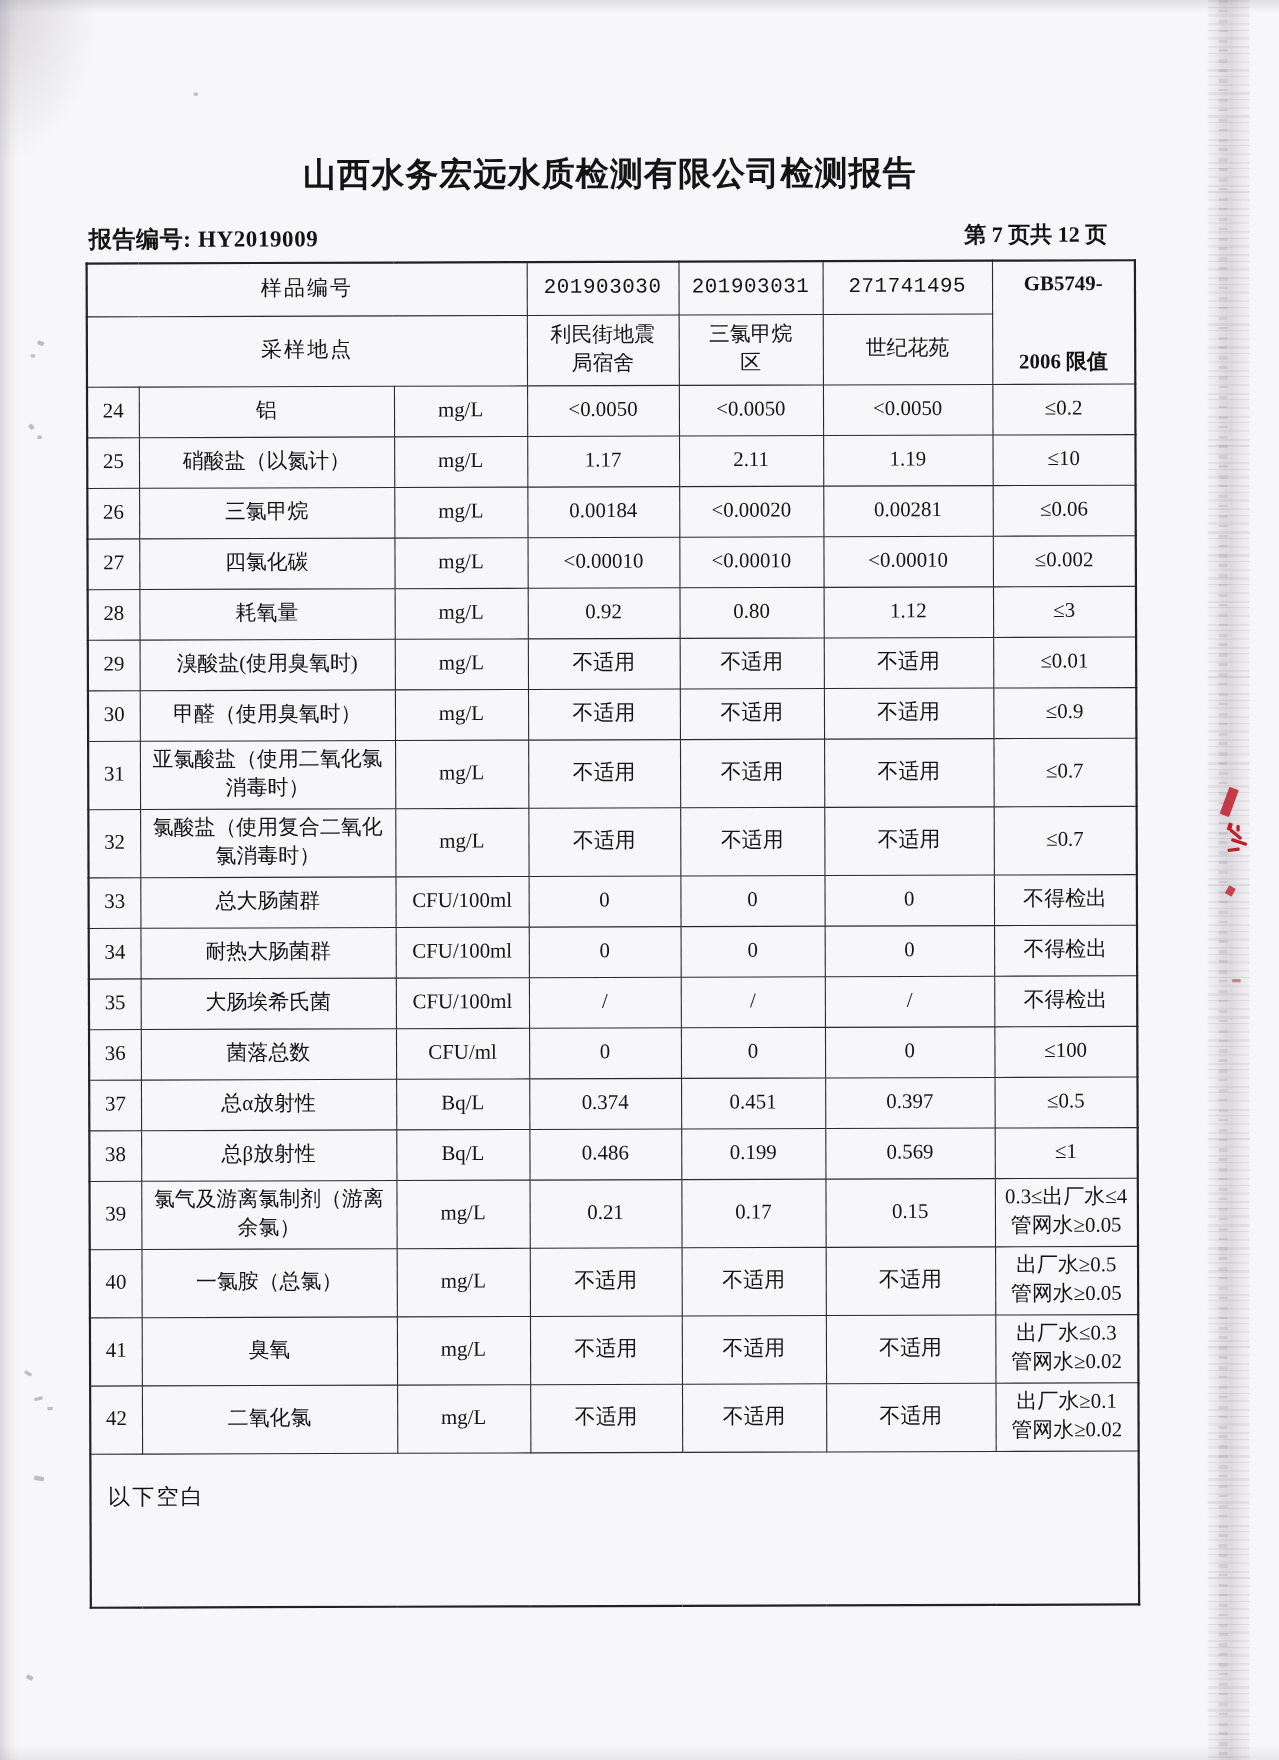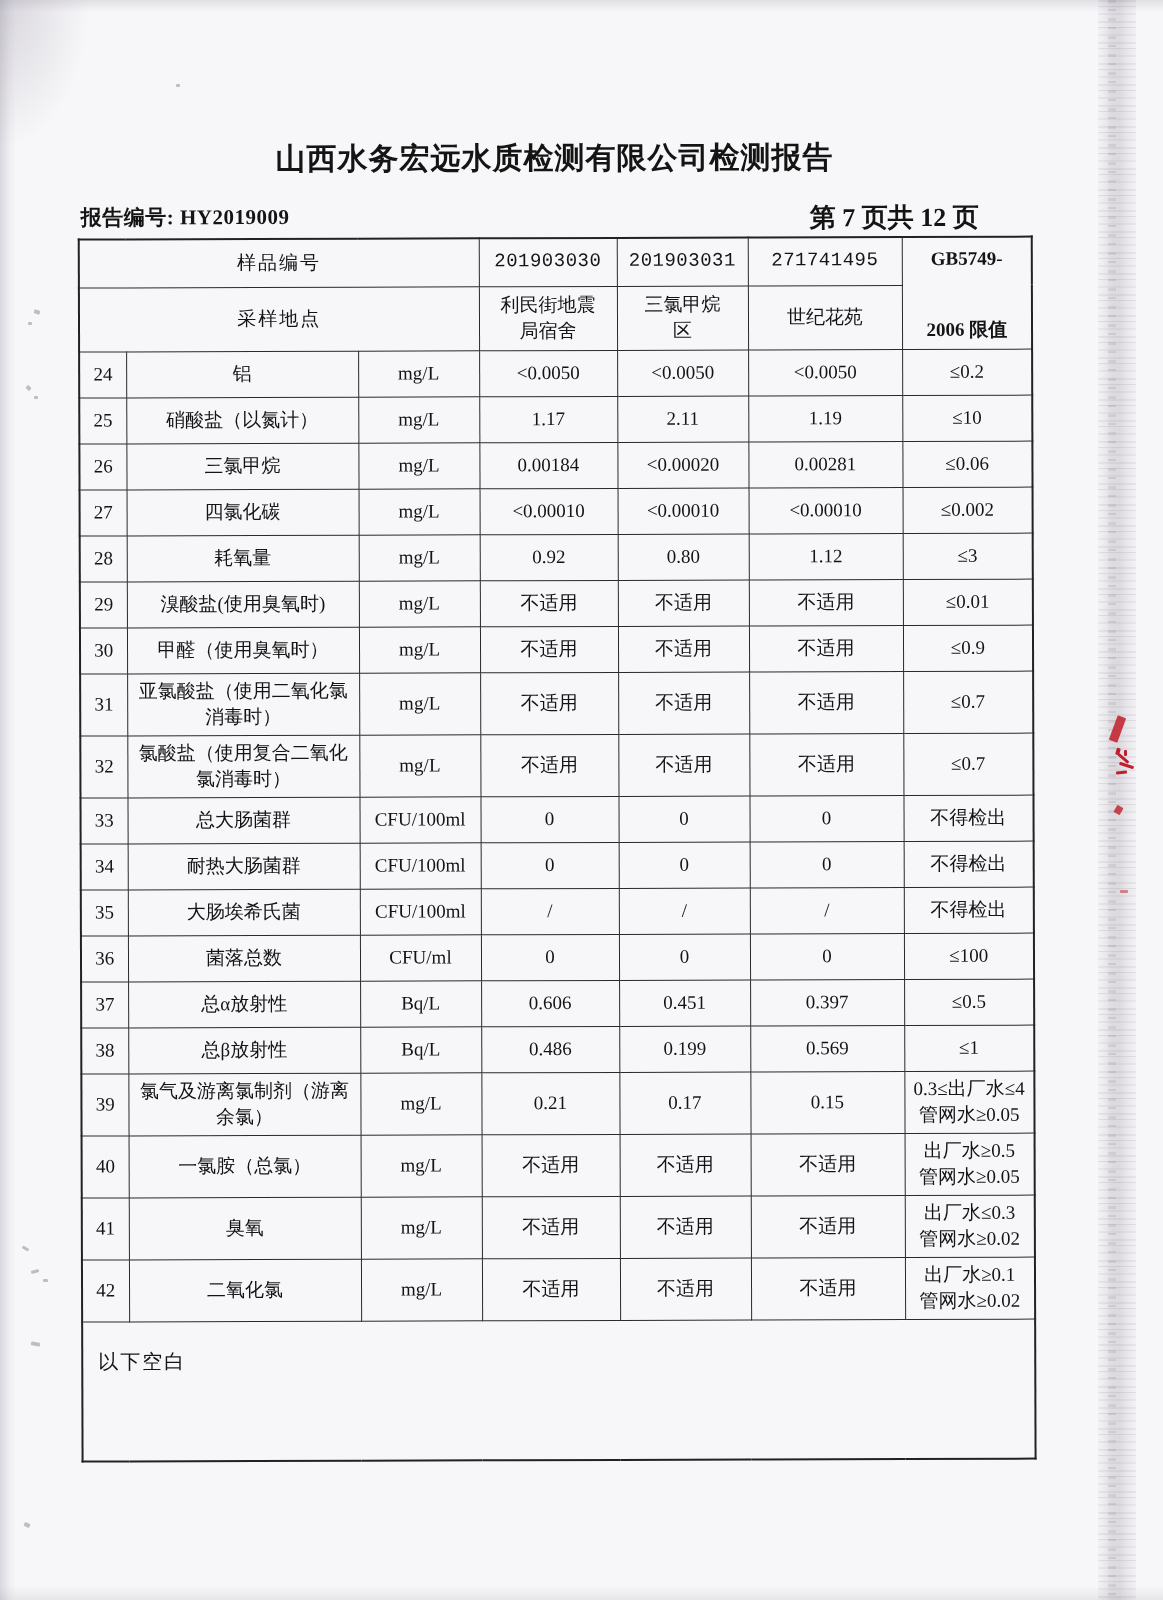--- a/index.html
+++ b/index.html
@@ -29,21 +29,21 @@
   .smudge-core{position:absolute;left:1108px;top:0;width:8px;height:1600px;opacity:.5;
     background:repeating-linear-gradient(180deg,rgba(84,80,96,.25) 0 3px,rgba(84,80,96,.05) 3px 9px,rgba(84,80,96,.30) 9px 11px,rgba(84,80,96,.04) 11px 18px);}
   .speck{position:absolute;background:#8f8c9e;opacity:.55;border-radius:1px;}
   .red-mark{position:absolute;background:#bf1e2c;border-radius:1px;}
 
   
   .doc-title{position:absolute;left:80px;top:138px;width:952px;text-align:center;
     font-size:30px;font-weight:bold;letter-spacing:1px;}
   .meta-row{position:absolute;left:82px;top:199px;width:950px;height:28px;font-size:21px;font-weight:bold;}
   .report-no{position:absolute;left:0;top:3px;letter-spacing:.5px;}
-  .page-info{position:absolute;right:52px;top:2px;font-size:26px;}
+  .page-info{position:absolute;right:24px;top:2px;font-size:20px;}
 
   
   table.report{position:absolute;left:79px;top:237px;width:953px;height:1214px;
     border-collapse:collapse;table-layout:fixed;}
   table.report td{border:1.6px solid #2a2a2a;text-align:center;vertical-align:middle;
     font-size:19px;padding:2px 3px;line-height:1.35;overflow:hidden;}
   table.report{border:2.5px solid #222;}
   td.c-name{text-align:left;padding-left:13px;padding-right:6px;}
   td.c-no{font-size:19px;}
   .hdr-label{font-size:20px;letter-spacing:2px;}
@@ -245,21 +245,21 @@
             <td class="c-val">0</td>
             <td class="c-val">0</td>
             <td class="c-limit">
               <div>≤100</div>
             </td>
           </tr>
           <tr style="height: 46px;">
             <td class="c-no">37</td>
             <td class="c-name">总α放射性</td>
             <td class="c-unit">Bq/L</td>
-            <td class="c-val">0.606</td>
+            <td class="c-val">0.374</td>
             <td class="c-val">0.451</td>
             <td class="c-val">0.397</td>
             <td class="c-limit">
               <div>≤0.5</div>
             </td>
           </tr>
           <tr style="height: 46px;">
             <td class="c-no">38</td>
             <td class="c-name">总β放射性</td>
             <td class="c-unit">Bq/L</td>

